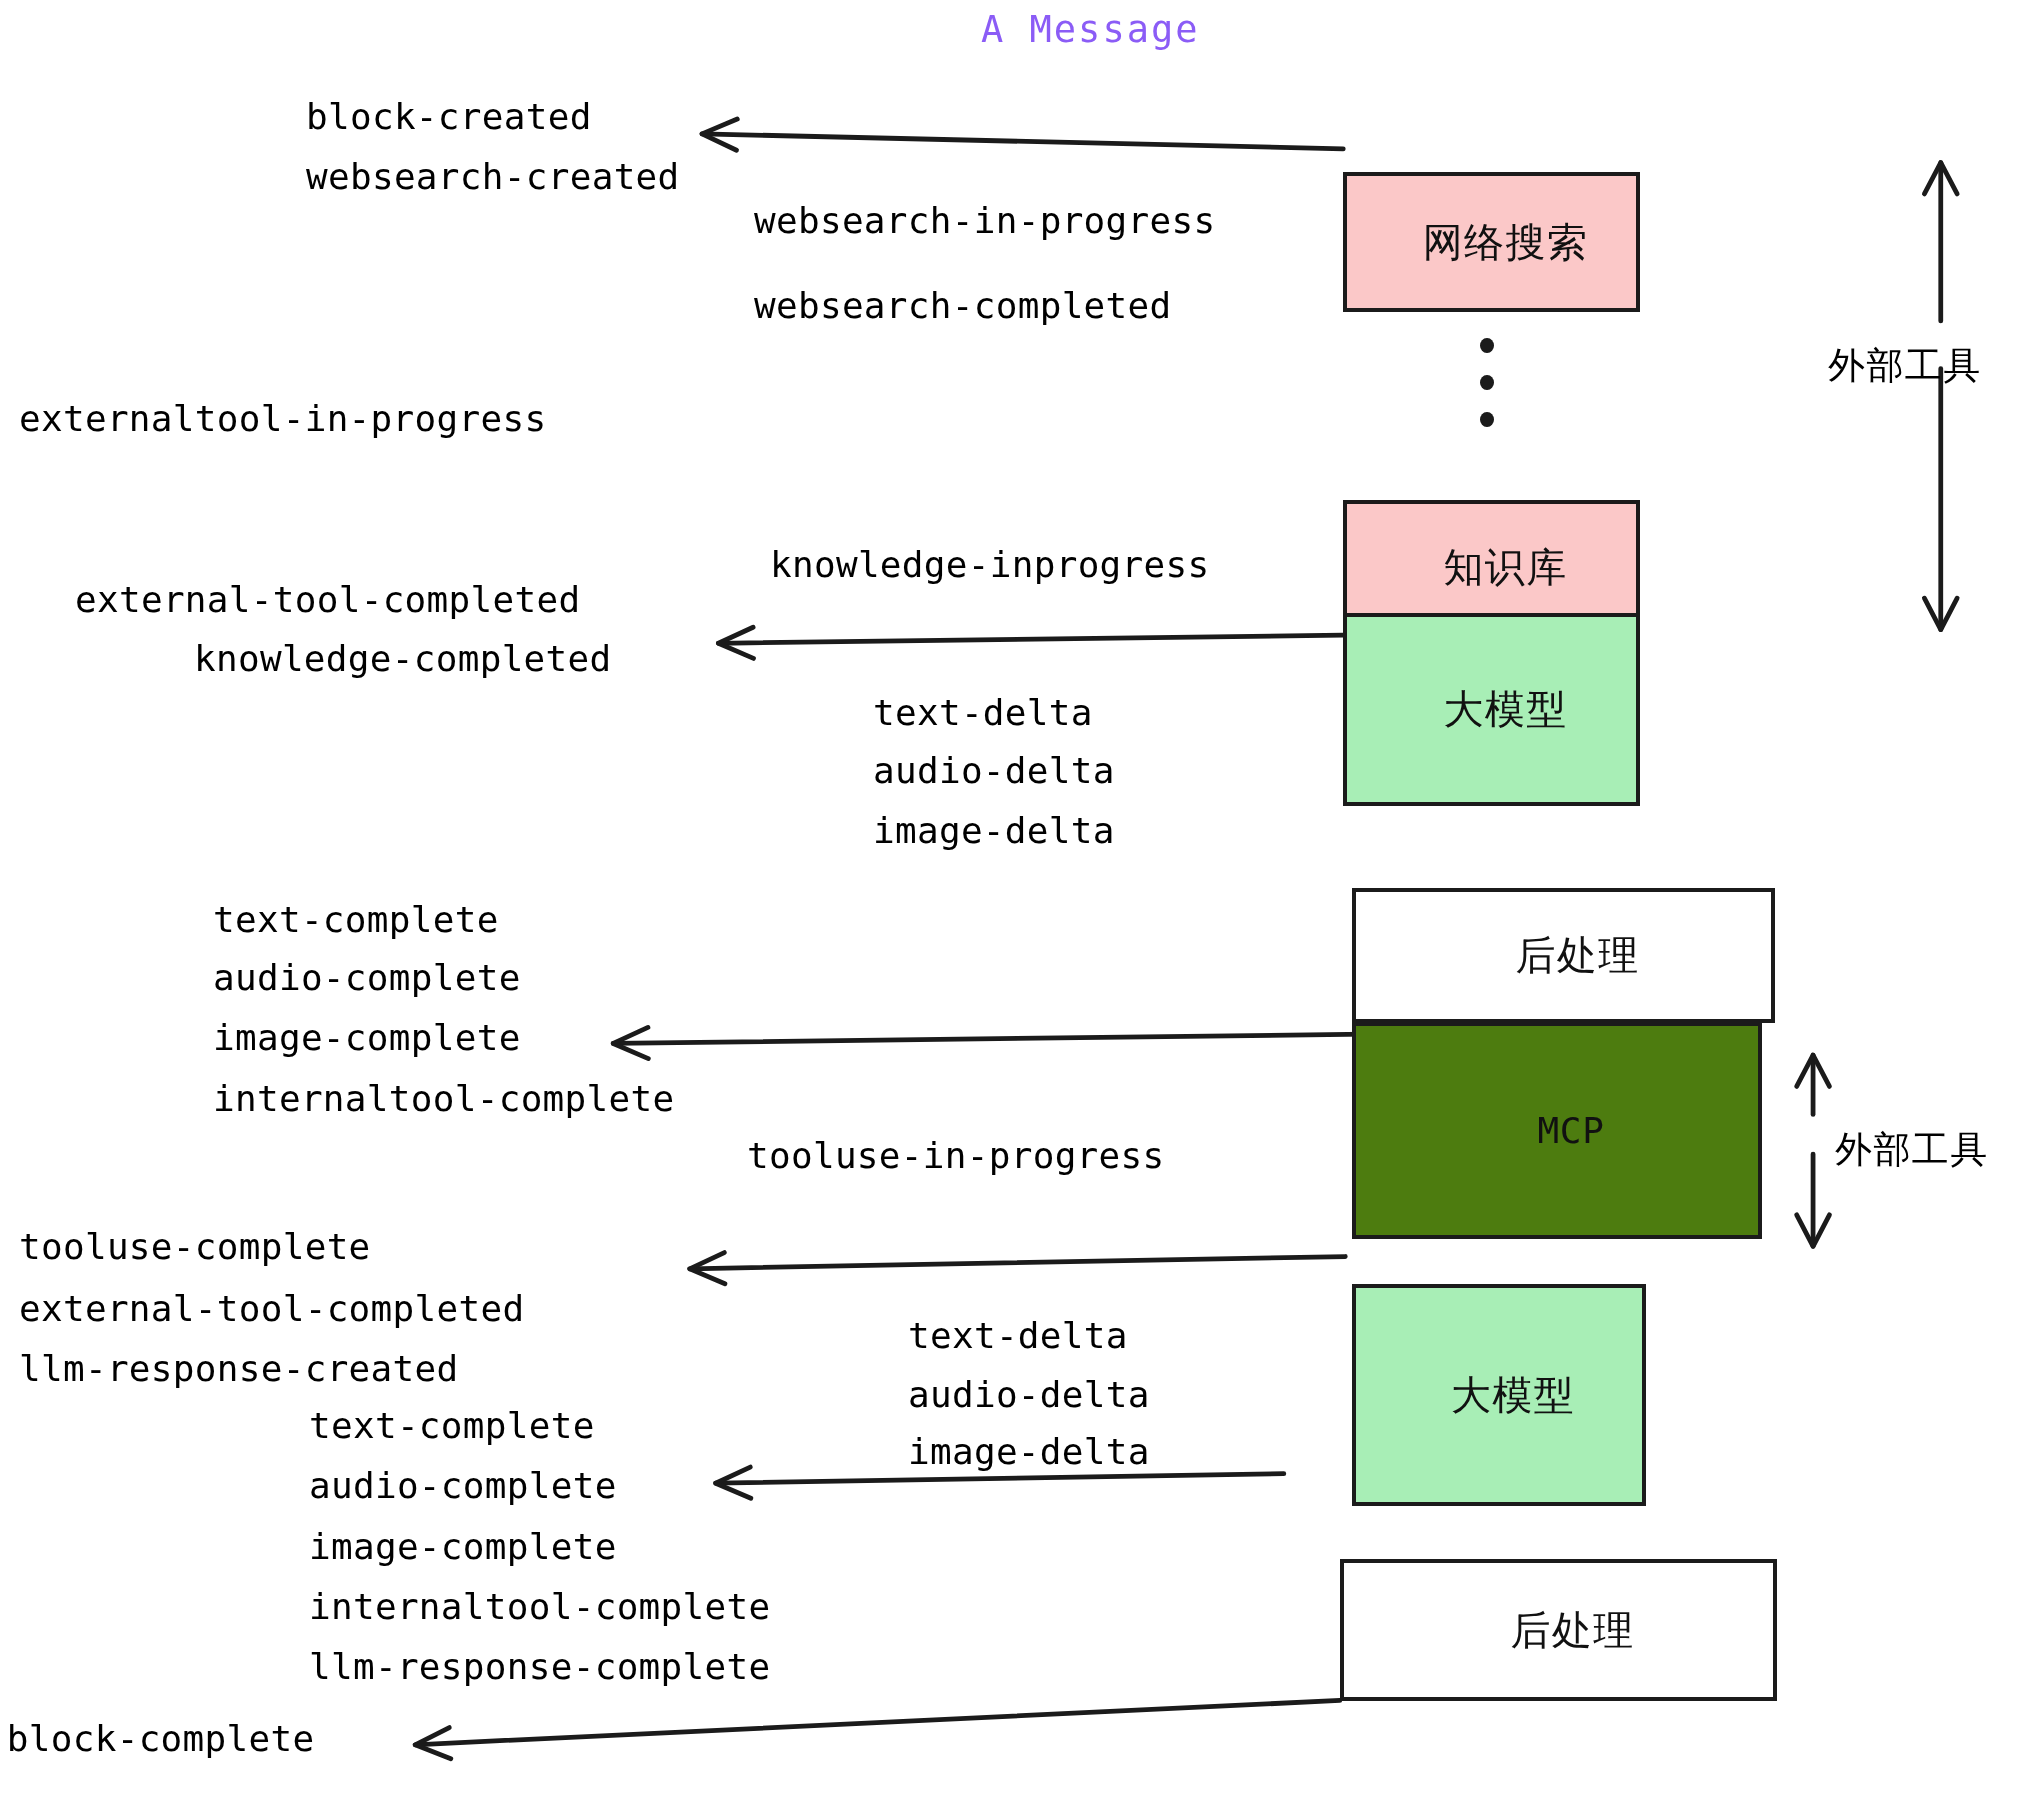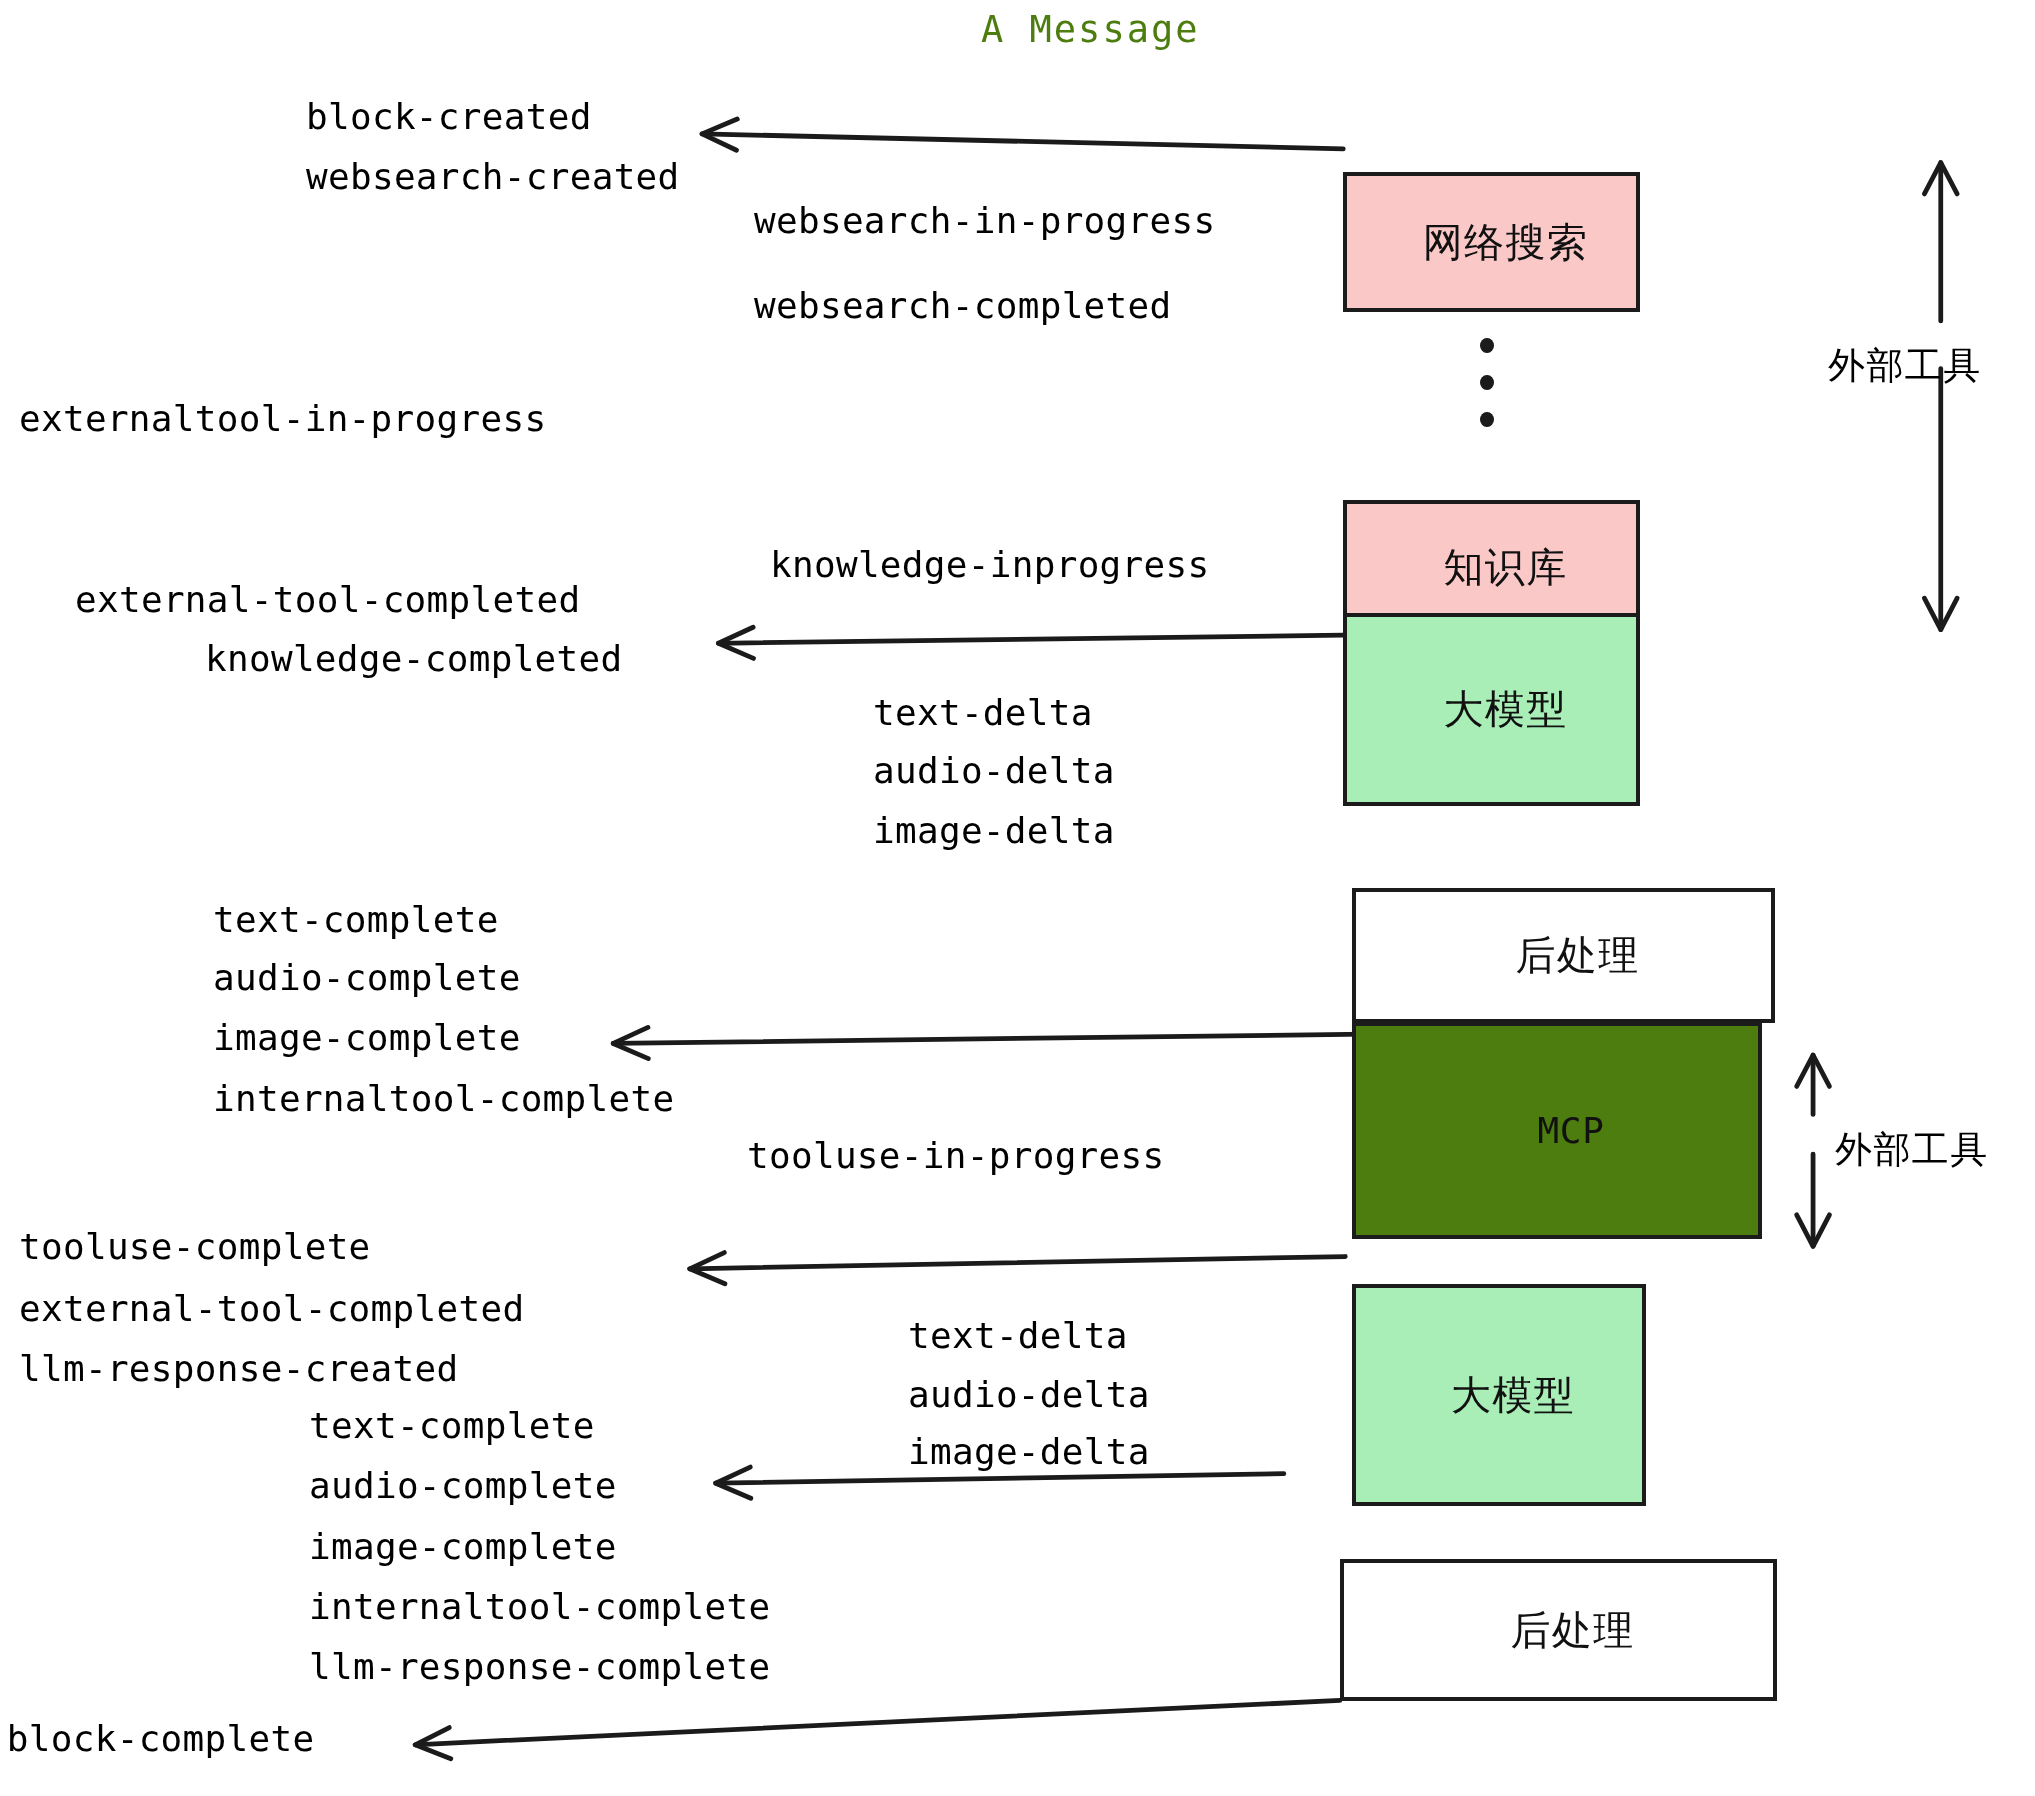--- a/index.html
+++ b/index.html
@@ -16,21 +16,21 @@
     white-space:nowrap;
     color:#000000;
     font-family:"DejaVu Sans Mono","Liberation Mono",monospace;
     font-size:36px;
     letter-spacing:0.3px;
     line-height:1;
   }
   .title{
     position:absolute;
     white-space:nowrap;
-    color:#4d7c0f;
+    color:#8b5cf6;
     font-family:"DejaVu Sans Mono","Liberation Mono",monospace;
     font-size:37px;
     letter-spacing:2px;
   }
   .box{
     position:absolute;
     box-sizing:border-box;
     border:4.1px solid #1b1b1b;
     display:flex;
     align-items:center;
@@ -116,21 +116,21 @@
       <div class="box" style="left: 1340px; top: 1559px; width: 437px; height: 142px; background: rgb(255, 255, 255);">后处理</div>
     </div>
   <div id="events-layer">
       <div class="ev" style="left: 306px; top: 99px;">block-created</div>
       <div class="ev" style="left: 306px; top: 159px;">websearch-created</div>
       <div class="ev" style="left: 754px; top: 203px;">websearch-in-progress</div>
       <div class="ev" style="left: 754px; top: 288px;">websearch-completed</div>
       <div class="ev" style="left: 19px; top: 401px;">externaltool-in-progress</div>
       <div class="ev" style="left: 770px; top: 547px;">knowledge-inprogress</div>
       <div class="ev" style="left: 75px; top: 582px;">external-tool-completed</div>
-      <div class="ev" style="left: 205px; top: 641px;">knowledge-completed</div>
+      <div class="ev" style="left: 194px; top: 641px;">knowledge-completed</div>
       <div class="ev" style="left: 873px; top: 695px;">text-delta</div>
       <div class="ev" style="left: 873px; top: 753px;">audio-delta</div>
       <div class="ev" style="left: 873px; top: 813px;">image-delta</div>
       <div class="ev" style="left: 213px; top: 902px;">text-complete</div>
       <div class="ev" style="left: 213px; top: 960px;">audio-complete</div>
       <div class="ev" style="left: 213px; top: 1020px;">image-complete</div>
       <div class="ev" style="left: 213px; top: 1081px;">internaltool-complete</div>
       <div class="ev" style="left: 747px; top: 1138px;">tooluse-in-progress</div>
       <div class="ev" style="left: 19px; top: 1229px;">tooluse-complete</div>
       <div class="ev" style="left: 19px; top: 1291px;">external-tool-completed</div>

